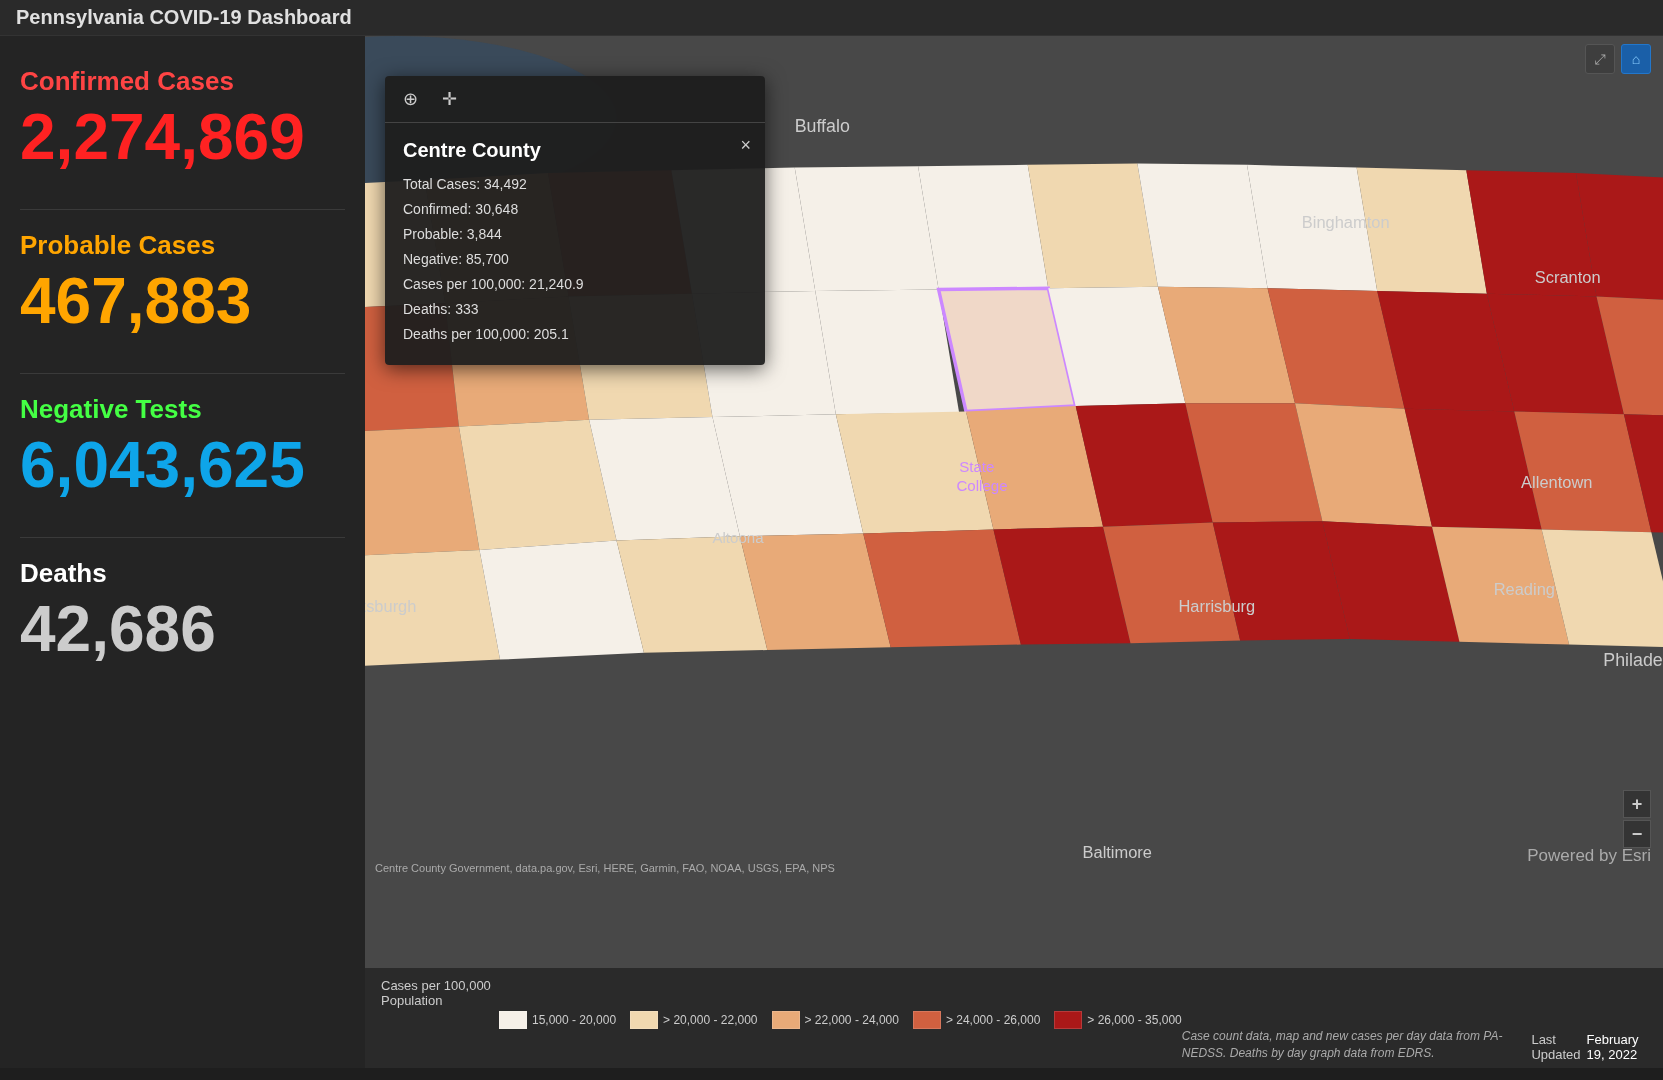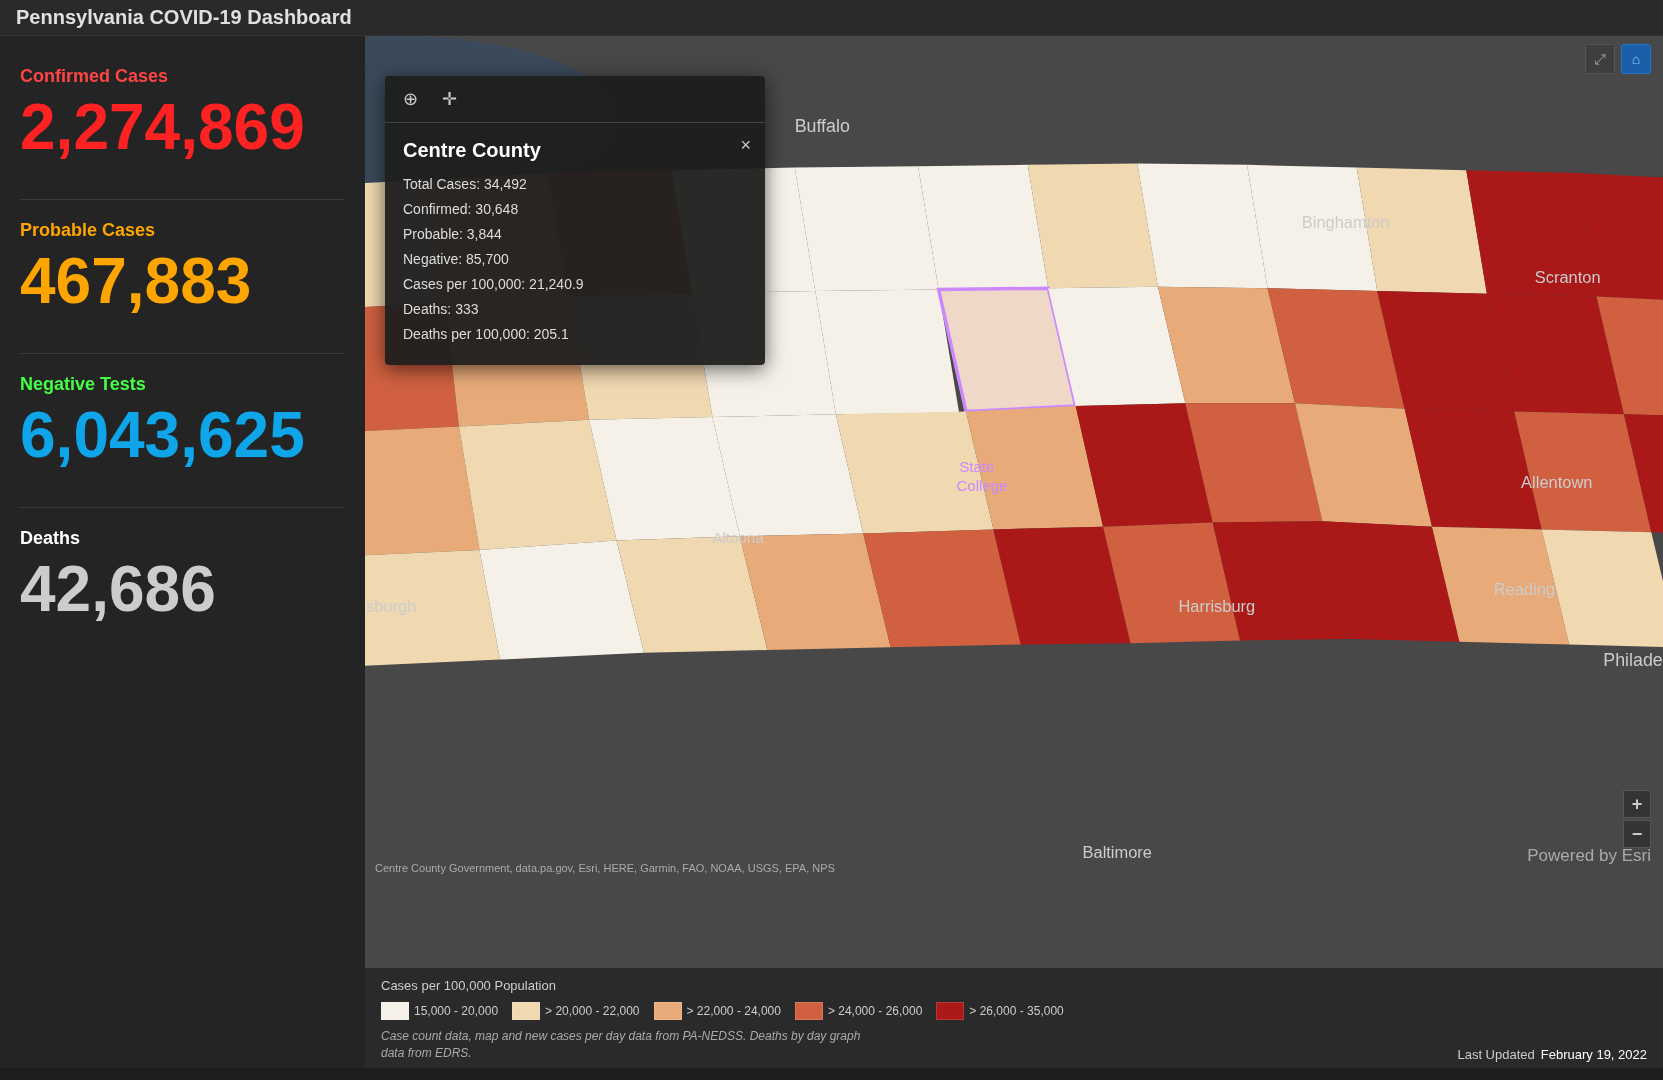--- a/index.html
+++ b/index.html
@@ -40,21 +40,21 @@
       display: flex;
       flex-direction: column;
       gap: 0;
     }
 
     .stat-section {
       margin-bottom: 30px;
     }
 
     .stat-label {
-      font-size: 18px;
+      font-size: 26px;
       font-weight: bold;
       margin-bottom: 8px;
     }
 
     .stat-value {
       font-size: 64px;
       font-weight: bold;
       line-height: 1;
     }
 
@@ -228,21 +228,21 @@
       font-size: 17px;
       color: #aaa;
     }
 
     
     #legend-area {
       height: 104px;
       background: #2a2a2a;
       padding: 10px 16px;
       display: flex;
-      flex-direction: column;
+      flex-direction: row;
       justify-content: space-between;
     }
 
     #legend-title {
       font-size: 13px;
       color: #cccccc;
       margin-bottom: 6px;
     }
 
     #legend-items {

